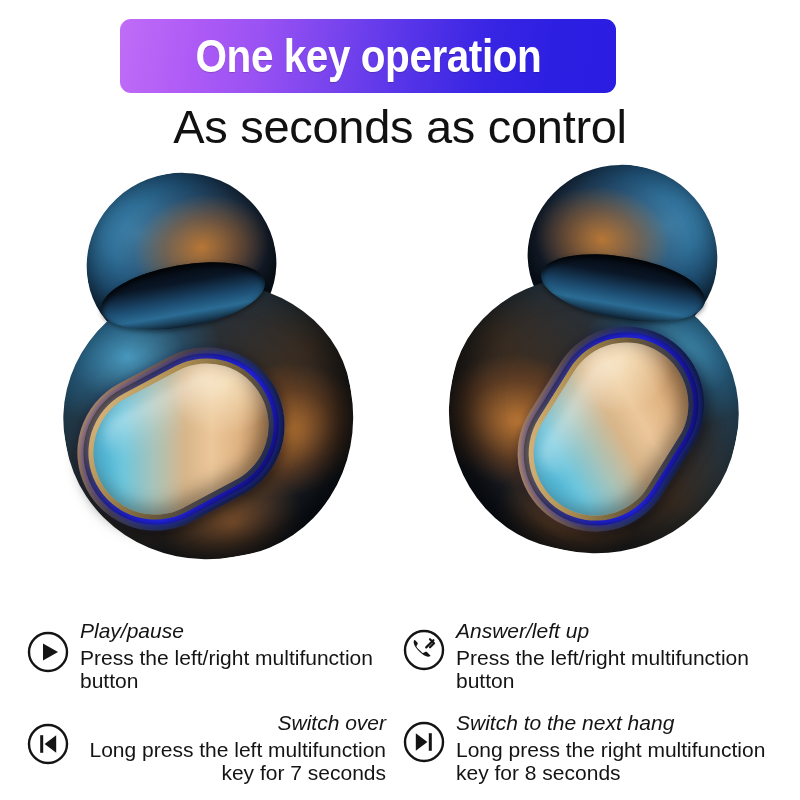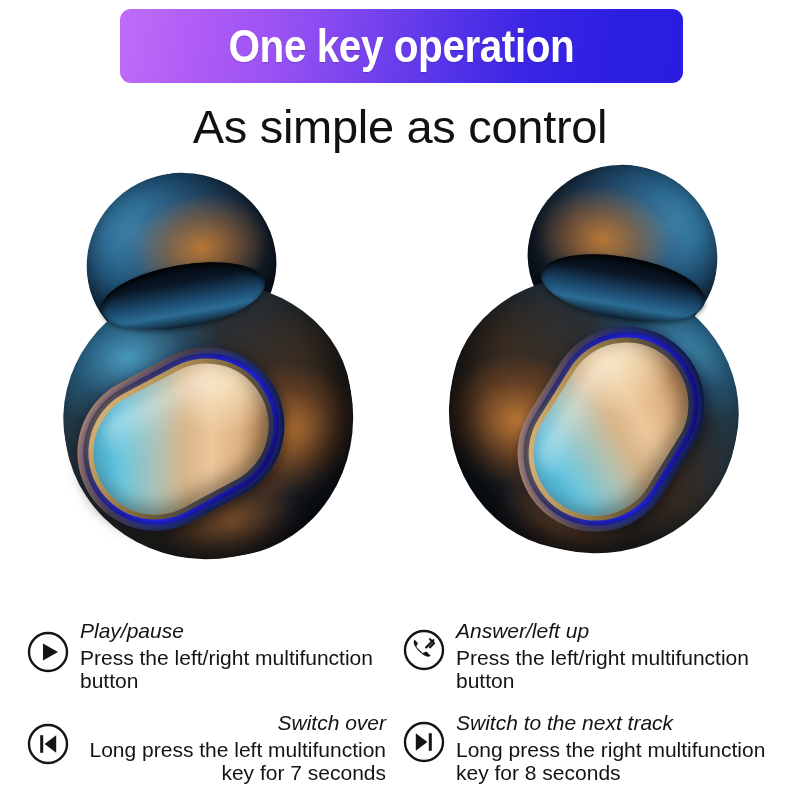--- a/index.html
+++ b/index.html
@@ -17,22 +17,22 @@
     position: relative;
     width: 800px;
     height: 800px;
     background: #ffffff;
   }
 
   
   .banner {
     position: absolute;
     left: 120px;
-    top: 9px;
-    width: 563px;
+    top: 19px;
+    width: 496px;
     height: 74px;
     border-radius: 11px;
     background: linear-gradient(100deg,
                 #bf6df7 0%,
                 #b05cf6 14%,
                 #9a52f3 28%,
                 #7b45ee 42%,
                 #5634e8 58%,
                 #3a26e4 72%,
                 #2d1fe2 86%,
@@ -264,21 +264,21 @@
 </style>
 </head>
 <body>
 
 <div id="page">
 
   <div class="banner">
     <div class="banner-text">One key operation</div>
   </div>
 
-  <div class="subtitle">As simple as control</div>
+  <div class="subtitle">As seconds as control</div>
 
   <div class="product-area">
 
     <div class="earbud left">
       <div class="dome"></div>
       <div class="stem"></div>
       <div class="body-shell"></div>
       <div class="groove"></div>
       <div class="face-wrap">
         <div class="face-bezel"></div>
@@ -345,20 +345,20 @@
       </div>
     </div>
 
     <div class="feature f3">
       <svg class="feat-icon" viewBox="0 0 44 44">
         <circle cx="22" cy="22" r="19" fill="none" stroke="#141414" stroke-width="2.4"></circle>
         <path d="M13.8 13.2 L13.8 30.8 L25.4 22 Z" fill="#141414"></path>
         <rect x="26.8" y="13.2" width="3" height="17.6" fill="#141414"></rect>
       </svg>
       <div class="feat-text">
-        <div class="feat-title">Switch to the next track</div>
+        <div class="feat-title">Switch to the next hang</div>
         <div class="feat-desc">Long press the right multifunction key for 8 seconds</div>
       </div>
     </div>
 
   </div>
 
 </div>
 
 </body></html>

